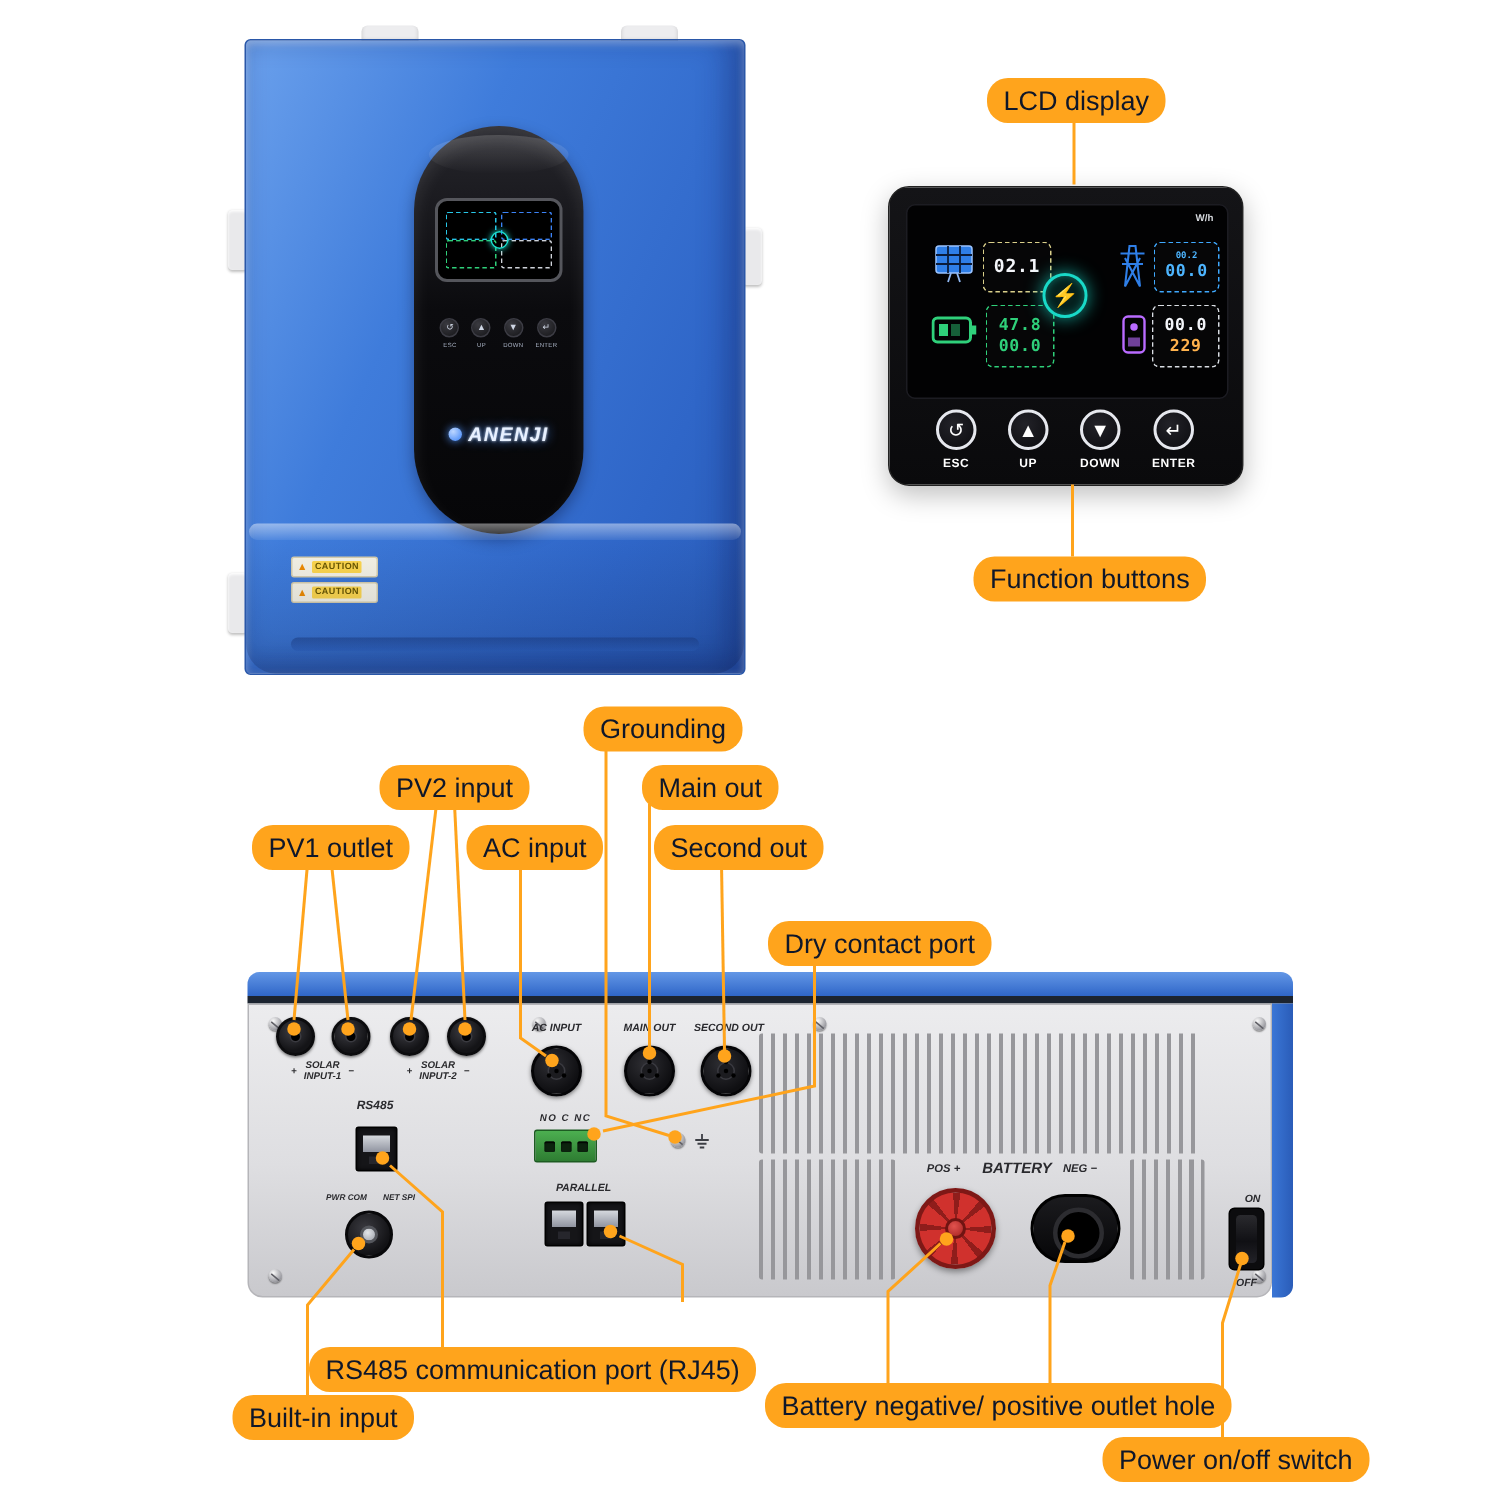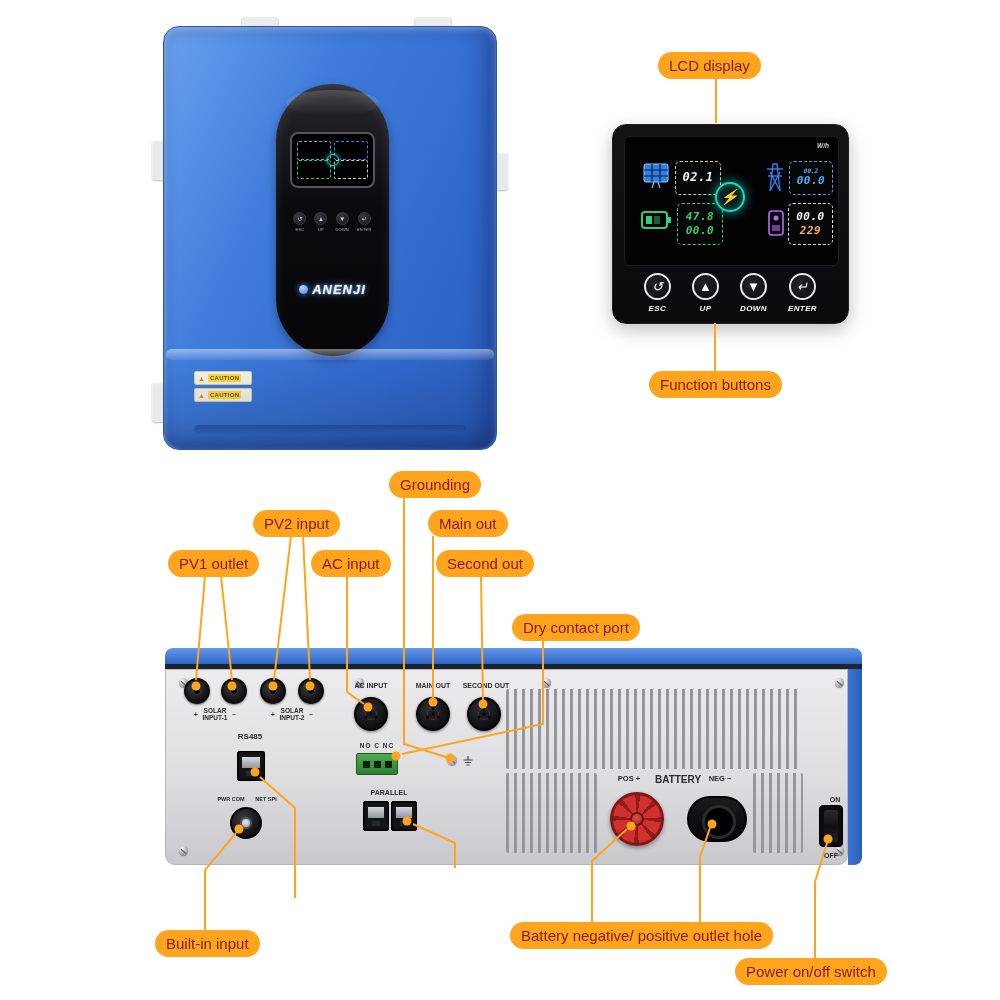--- a/index.html
+++ b/index.html
@@ -1,28 +1,28 @@
 <!DOCTYPE html>
 <html style="--accent: #FFA41C;"><head>
 <meta charset="utf-8">
 <style>
   html,body{margin:0;padding:0;background:#fff;}
   #canvas{position:relative;width:1000px;height:1000px;background:#ffffff;overflow:hidden;
           font-family:"Liberation Sans",sans-serif;}
 
   
-  .callout{position:absolute;z-index:30;background:var(--accent,#FFA41C);color:#7f1d1d;
-           font-size:15px;line-height:1;padding:6px 11px;border-radius:14px;white-space:nowrap;}
+  .callout{position:absolute;z-index:30;background:var(--accent,#FFA41C);color:#0f172a;
+           font-size:18px;line-height:1;padding:6px 11px;border-radius:14px;white-space:nowrap;}
   #connectors{position:absolute;left:0;top:0;z-index:20;pointer-events:none;}
   #connectors polyline{fill:none;stroke:var(--accent,#FFA41C);stroke-width:2;}
   #connectors circle{fill:var(--accent,#FFA41C);}
 
   
   .front{position:absolute;left:163px;top:26px;width:334px;height:424px;z-index:10;}
-  .front-body{position:absolute;inset:0;border-radius:16px;z-index:1;
+  .front-body{position:absolute;inset:0;border-radius:4px;z-index:1;
       background:linear-gradient(115deg,#6aa0ec 0%,#3f7cdb 35%,#2f66c8 78%,#2a5cb8 100%);
       border:1px solid #2a57a8;
       box-shadow:inset 0 2px 6px rgba(255,255,255,.35), inset -14px 0 18px rgba(10,20,80,.25), inset 0 -10px 16px rgba(10,20,80,.2);}
   .front-body::after{content:"";position:absolute;left:0;right:0;bottom:0;height:90px;border-radius:0 0 20px 20px;
       background:linear-gradient(180deg,rgba(8,20,60,0) 0%,rgba(8,20,60,.12) 60%,rgba(8,20,60,.22) 100%);pointer-events:none;}
   .tab{position:absolute;top:-9px;width:38px;height:12px;background:#ededef;border-radius:4px 4px 0 0;
       box-shadow:inset 0 -2px 3px rgba(0,0,0,.18);}
   .ear{position:absolute;width:13px;background:#e9e9eb;border-radius:3px;
       box-shadow:inset 0 1px 2px #fff,0 1px 2px rgba(0,0,0,.25);}
   .front-panel{position:absolute;left:112px;top:57px;width:113px;height:272px;border-radius:58px;
@@ -49,43 +49,43 @@
   .front-seam{position:absolute;left:2px;right:2px;top:322px;height:11px;border-radius:6px;
       background:linear-gradient(180deg,rgba(255,255,255,.45),rgba(255,255,255,.08));}
   .caution{position:absolute;left:30px;width:58px;height:14px;background:#f7f4e6;border:1px solid #d8cfae;
       border-radius:2px;display:flex;align-items:center;gap:3px;padding:0 3px;box-sizing:border-box;}
   .tri{color:#f08c00;font-size:7px;line-height:1;}
   .ctext{font-weight:700;font-size:6px;color:#6b5800;background:#ffd84d;padding:1px 2px;border-radius:1px;letter-spacing:.3px;}
   .front-vent{position:absolute;left:30px;right:30px;top:398px;height:9px;border-radius:5px;
       background:linear-gradient(180deg,#1d3f86,#2f66c8);opacity:.55;}
 
   
-  .lcdp{position:absolute;left:612px;top:124px;width:235px;height:198px;z-index:10;
+  .lcdp{position:absolute;left:592px;top:124px;width:235px;height:198px;z-index:10;
       background:linear-gradient(180deg,#141417,#0a0a0c);border-radius:14px;border:1px solid #222;
-      box-shadow:0 6px 18px rgba(0,0,0,.25);font-style:italic;}
+      box-shadow:0 6px 18px rgba(0,0,0,.25);}
   .lcd-screen{position:absolute;left:11px;top:11px;width:213px;height:128px;background:#020203;
       border-radius:6px;border:1px solid #1c1c22;}
   .wh{position:absolute;right:9px;top:5px;color:#d6d9de;font-weight:700;font-size:6.5px;}
   .qicon{position:absolute;}
   .qbox{position:absolute;border:1.5px dashed;border-radius:5px;display:flex;flex-direction:column;
       align-items:center;justify-content:center;gap:1px;background:rgba(255,255,255,0.02);box-sizing:border-box;}
   .qnum{font-family:"DejaVu Sans Mono",monospace;font-weight:700;font-size:11px;letter-spacing:.5px;line-height:1.15;}
   .qsub{font-family:"DejaVu Sans Mono",monospace;font-weight:700;font-size:6px;line-height:1;}
   .bolt{position:absolute;left:90px;top:45px;width:30px;height:30px;border:2px solid #19d9c8;border-radius:50%;
       display:flex;align-items:center;justify-content:center;color:#19d9c8;font-size:15px;background:#05201e;
       box-shadow:0 0 12px rgba(25,217,200,.75), inset 0 0 6px rgba(25,217,200,.4);box-sizing:border-box;}
   .lcd-btns{position:absolute;left:0;right:0;top:148px;display:flex;justify-content:center;gap:21px;}
   .lcol{display:flex;flex-direction:column;align-items:center;gap:4px;}
   .lbtn{width:27px;height:27px;border-radius:50%;border:2px solid #e6e8ee;box-sizing:border-box;
       background:radial-gradient(circle at 40% 35%,#222228,#0c0c10);color:#fff;
       display:flex;align-items:center;justify-content:center;font-size:13px;line-height:1;}
   .llabel{color:#fff;font-weight:700;font-size:8px;letter-spacing:.4px;}
 
   
-  .backp{position:absolute;left:165px;top:648px;width:697px;height:217px;z-index:10;}
+  .backp{position:absolute;left:165px;top:648px;width:697px;height:217px;z-index:10;font-style:italic;}
   .bp-top{position:absolute;left:0;top:0;width:697px;height:16px;border-radius:8px 8px 0 0;
       background:linear-gradient(180deg,#6397e6,#2f66c8);}
   .bp-seam{position:absolute;left:0;top:16px;width:697px;height:5px;background:#1c2430;}
   .bp-face{position:absolute;left:0;top:21px;width:683px;height:196px;border-radius:0 0 10px 10px;
       background:linear-gradient(180deg,#ececee 0%,#dedee1 55%,#c9c9cd 100%);
       border:1px solid #b5b5b9;box-sizing:border-box;}
   .bp-side{position:absolute;left:683px;top:21px;width:14px;height:196px;border-radius:0 0 8px 0;
       background:linear-gradient(90deg,#3a76d6,#2a5cb8);}
   .bl{position:absolute;transform:translateX(-50%);font-weight:700;color:#2a2a2e;white-space:nowrap;}
   .screw{position:absolute;width:9px;height:9px;border-radius:50%;
@@ -386,17 +386,18 @@
 
   <div class="callout" style="left:658px;top:52px">LCD display</div>
   <div class="callout" style="left:649px;top:371px">Function buttons</div>
   <div class="callout" style="left:389px;top:471px">Grounding</div>
   <div class="callout" style="left:253px;top:510px">PV2 input</div>
   <div class="callout" style="left:428px;top:510px">Main out</div>
   <div class="callout" style="left:168px;top:550px">PV1 outlet</div>
   <div class="callout" style="left:311px;top:550px">AC input</div>
   <div class="callout" style="left:436px;top:550px">Second out</div>
   <div class="callout" style="left:512px;top:614px">Dry contact port</div>
+  <div class="callout" style="left:206px;top:898px">RS485 communication port (RJ45)</div>
   <div class="callout" style="left:155px;top:930px">Built-in input</div>
   <div class="callout" style="left:510px;top:922px">Battery negative/ positive outlet hole</div>
   <div class="callout" style="left:735px;top:958px">Power on/off switch</div>
 
 </div>
 
 </body></html>

